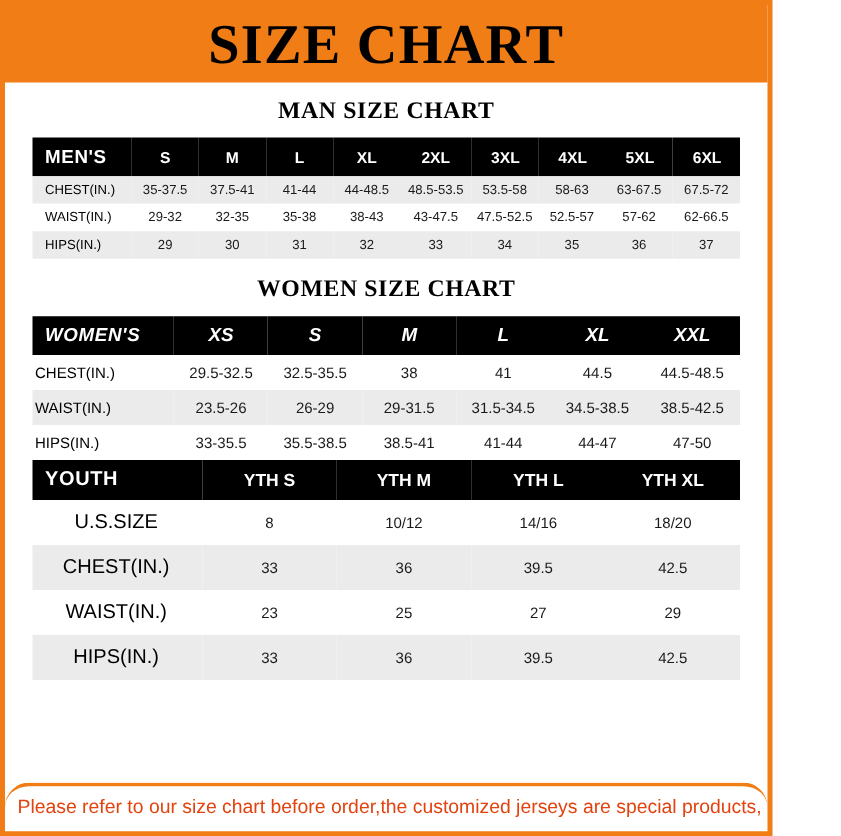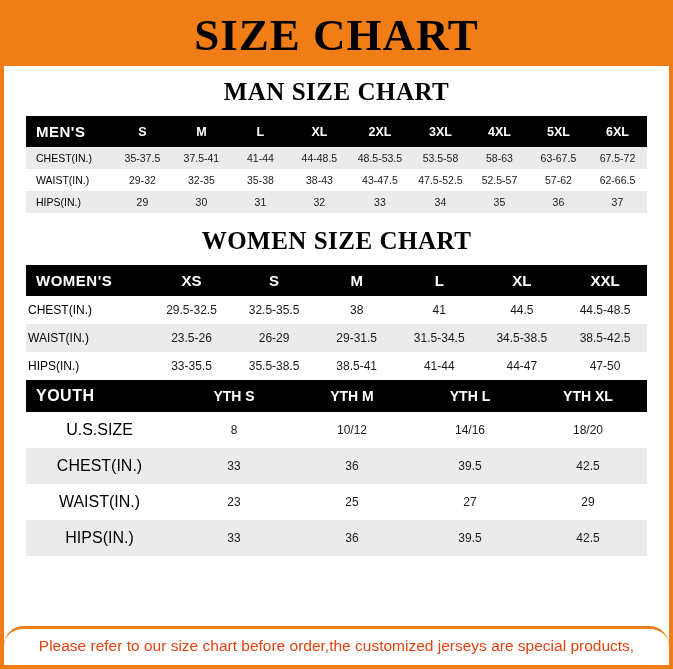--- a/index.html
+++ b/index.html
@@ -8,21 +8,21 @@
   }
   body {
     width: 673px;
     height: 669px;
     background: #ffffff;
     font-family: "Liberation Sans", sans-serif;
     overflow: hidden;
   }
   .page {
     position: relative;
-    width: 673px;
+    width: 618px;
     height: 669px;
     box-sizing: border-box;
     border: 4px solid #f07d15;
     background: #ffffff;
   }
   
   .header-band {
     background: #f07d15;
     height: 62px;
     display: flex;
@@ -35,21 +35,21 @@
     font-size: 45px;
     letter-spacing: 1px;
     color: #000000;
     line-height: 1;
   }
   
   .section-title {
     text-align: center;
     font-family: "Liberation Serif", serif;
     font-weight: bold;
-    font-size: 25px;
+    font-size: 19px;
     color: #000000;
     margin: 14px 0 10px 0;
     letter-spacing: 0.5px;
   }
   .section-title.first { margin-top: 12px; }
 
   
   .tbl-wrap {
     padding: 0 22px;
   }
@@ -91,21 +91,21 @@
   table.size tbody tr.plain td {
     background: #ffffff;
   }
 
   
   #men-table thead th { font-size: 12.5px; }
   #men-table thead th.rowhead { font-size: 15px; }
   #men-table tbody td { font-size: 10.5px; }
   #men-table tbody td.rowhead { font-size: 10.5px; }
 
-  #women-table thead th { font-size: 15px; }
+  #women-table thead th { font-size: 15px; font-style: italic; }
   #women-table thead th.rowhead { font-size: 15px; }
   #women-table tbody td { font-size: 12px; padding: 7px 2px; }
   #women-table tbody td.rowhead { font-size: 12px; }
 
   #youth-table thead th { font-size: 14px; }
   #youth-table thead th.rowhead { font-size: 16px; }
   #youth-table tbody td { font-size: 12px; padding: 9px 2px; }
   #youth-table tbody td.rowhead { font-size: 16px; text-align: center; padding-left: 0; }
 
   

